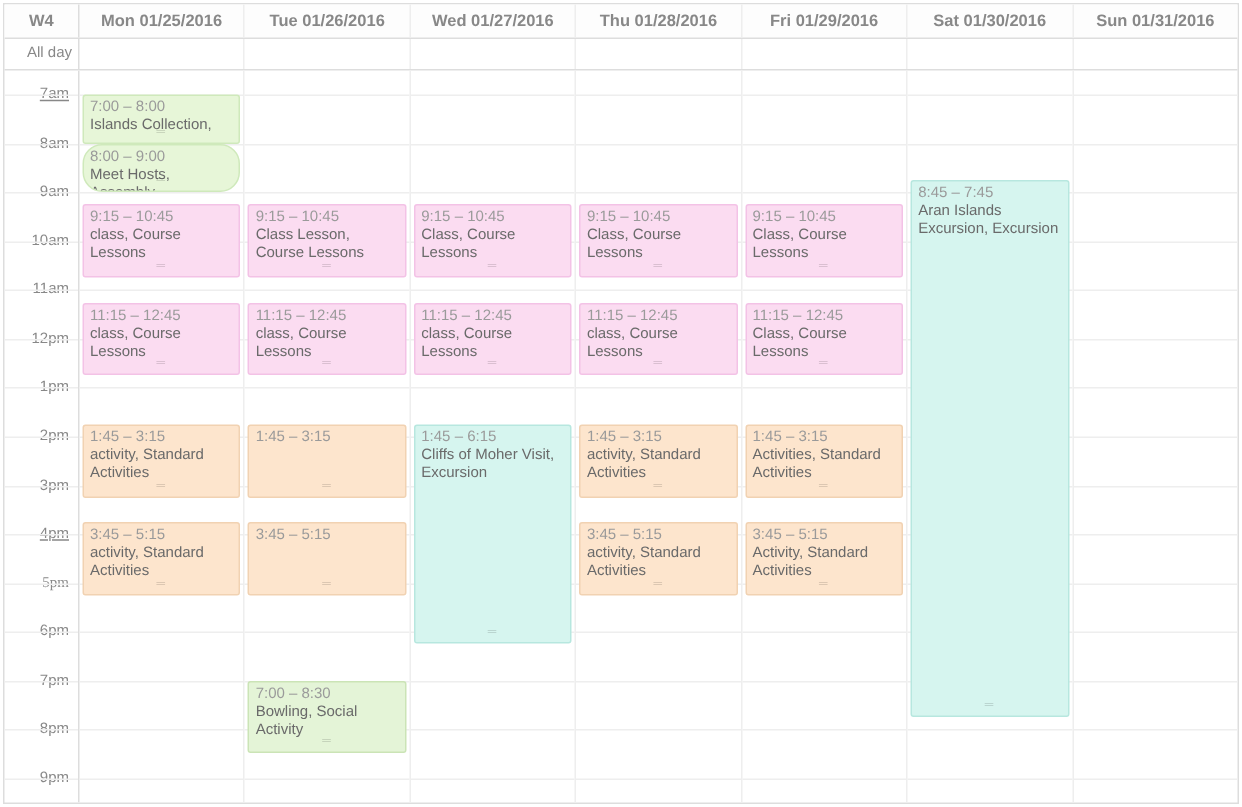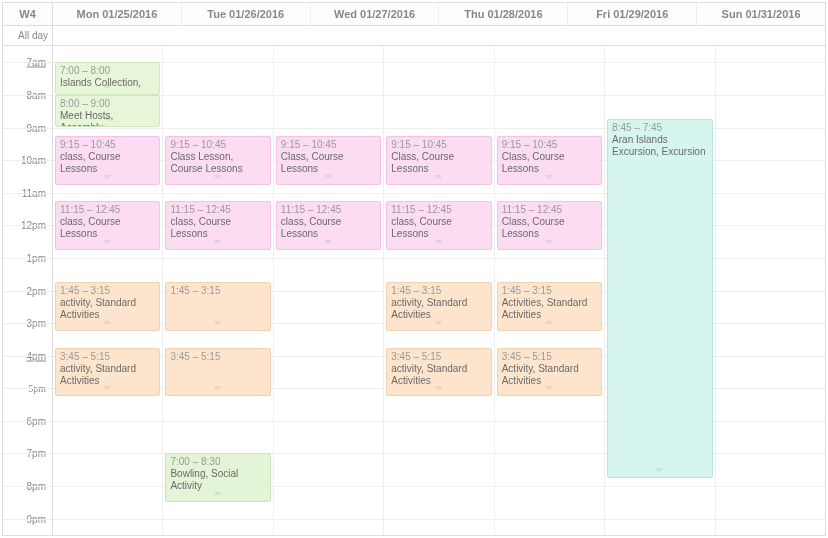--- a/index.html
+++ b/index.html
@@ -40,21 +40,20 @@
     font-weight: bold;
     text-align: center;
     color: #888;
     border-right: 1px solid #eee;
   }
   .head-day:last-child { border-right: none; }
 
   .allday-row {
     display: flex;
     border-bottom: 1px solid #ddd;
-    flex-direction: column;
   }
   .allday-label {
     width: 50px;
     min-width: 50px;
     padding: 4px 4px;
     font-size: 10px;
     text-align: right;
     color: #888;
     border-right: 1px solid #ddd;
   }
@@ -137,20 +136,21 @@
 <div class="calendar">
 
   <div class="head-row">
     <div class="head-week">W4</div>
 
   <div class="head-day">Mon 01/25/2016</div>
       <div class="head-day">Tue 01/26/2016</div>
       <div class="head-day">Wed 01/27/2016</div>
       <div class="head-day">Thu 01/28/2016</div>
       <div class="head-day">Fri 01/29/2016</div>
+      <div class="head-day">Sat 01/30/2016</div>
       <div class="head-day">Sun 01/31/2016</div>
     </div>
 
   <div class="allday-row">
     <div class="allday-label">All day</div>
 
   <div class="allday-cell"></div>
       <div class="allday-cell"></div>
       <div class="allday-cell"></div>
       <div class="allday-cell"></div>
@@ -209,21 +209,21 @@
           <div class="hour-line" style="top: 70%;"></div>
           <div class="hour-line" style="top: 76.6667%;"></div>
           <div class="hour-line" style="top: 83.3333%;"></div>
           <div class="hour-line" style="top: 90%;"></div>
           <div class="hour-line" style="top: 96.6667%;"></div>
           <div class="event cat-host" style="top: 3.33333%; height: 6.66667%;">
             <div class="time-line">7:00 – 8:00</div>
             <div class="title-line">Islands Collection,</div>
             <div class="grip">═</div>
           </div>
-          <div class="event cat-host" style="top: 10%; height: 6.66667%;">
+          <div class="event cat-host" style="top: 10%; height: 6.66667%; border-radius: 13px;">
             <div class="time-line">8:00 – 9:00</div>
             <div class="title-line">Meet Hosts, Assembly</div>
             <div class="grip">═</div>
           </div>
           <div class="event cat-lesson" style="top: 18.3333%; height: 10%;">
             <div class="time-line">9:15 – 10:45</div>
             <div class="title-line">class, Course Lessons</div>
             <div class="grip">═</div>
           </div>
           <div class="event cat-lesson" style="top: 31.6667%; height: 10%;">
@@ -301,20 +301,25 @@
           <div class="event cat-lesson" style="top: 18.3333%; height: 10%;">
             <div class="time-line">9:15 – 10:45</div>
             <div class="title-line">Class, Course Lessons</div>
             <div class="grip">═</div>
           </div>
           <div class="event cat-lesson" style="top: 31.6667%; height: 10%;">
             <div class="time-line">11:15 – 12:45</div>
             <div class="title-line">class, Course Lessons</div>
             <div class="grip">═</div>
           </div>
+          <div class="event cat-excursion" style="top: 48.3333%; height: 30%;">
+            <div class="time-line">1:45 – 6:15</div>
+            <div class="title-line">Cliffs of Moher Visit, Excursion</div>
+            <div class="grip">═</div>
+          </div>
         </div>
         <div class="day-col">
           <div class="hour-line" style="top: 3.33333%;"></div>
           <div class="hour-line" style="top: 10%;"></div>
           <div class="hour-line" style="top: 16.6667%;"></div>
           <div class="hour-line" style="top: 23.3333%;"></div>
           <div class="hour-line" style="top: 30%;"></div>
           <div class="hour-line" style="top: 36.6667%;"></div>
           <div class="hour-line" style="top: 43.3333%;"></div>
           <div class="hour-line" style="top: 50%;"></div>

